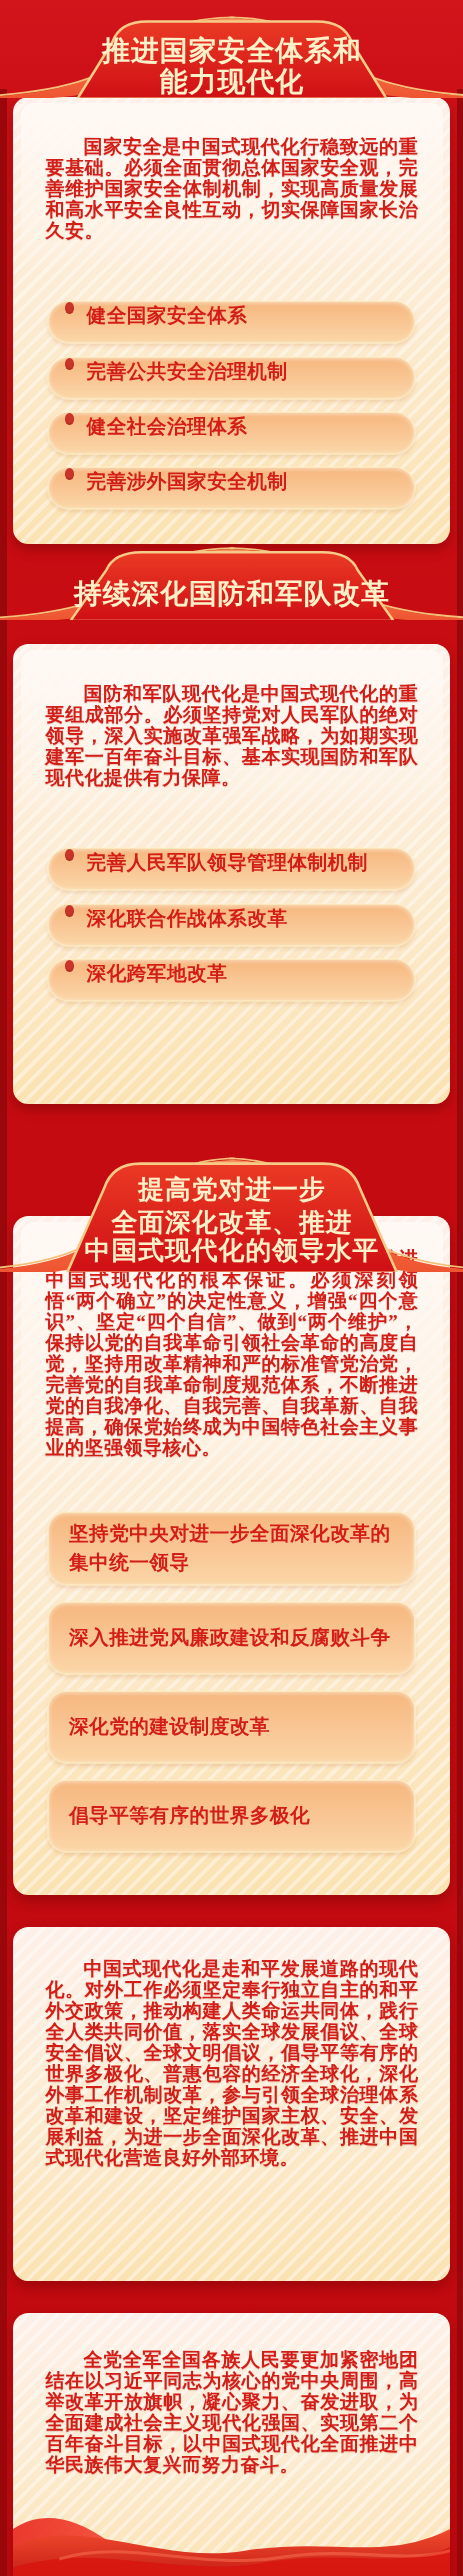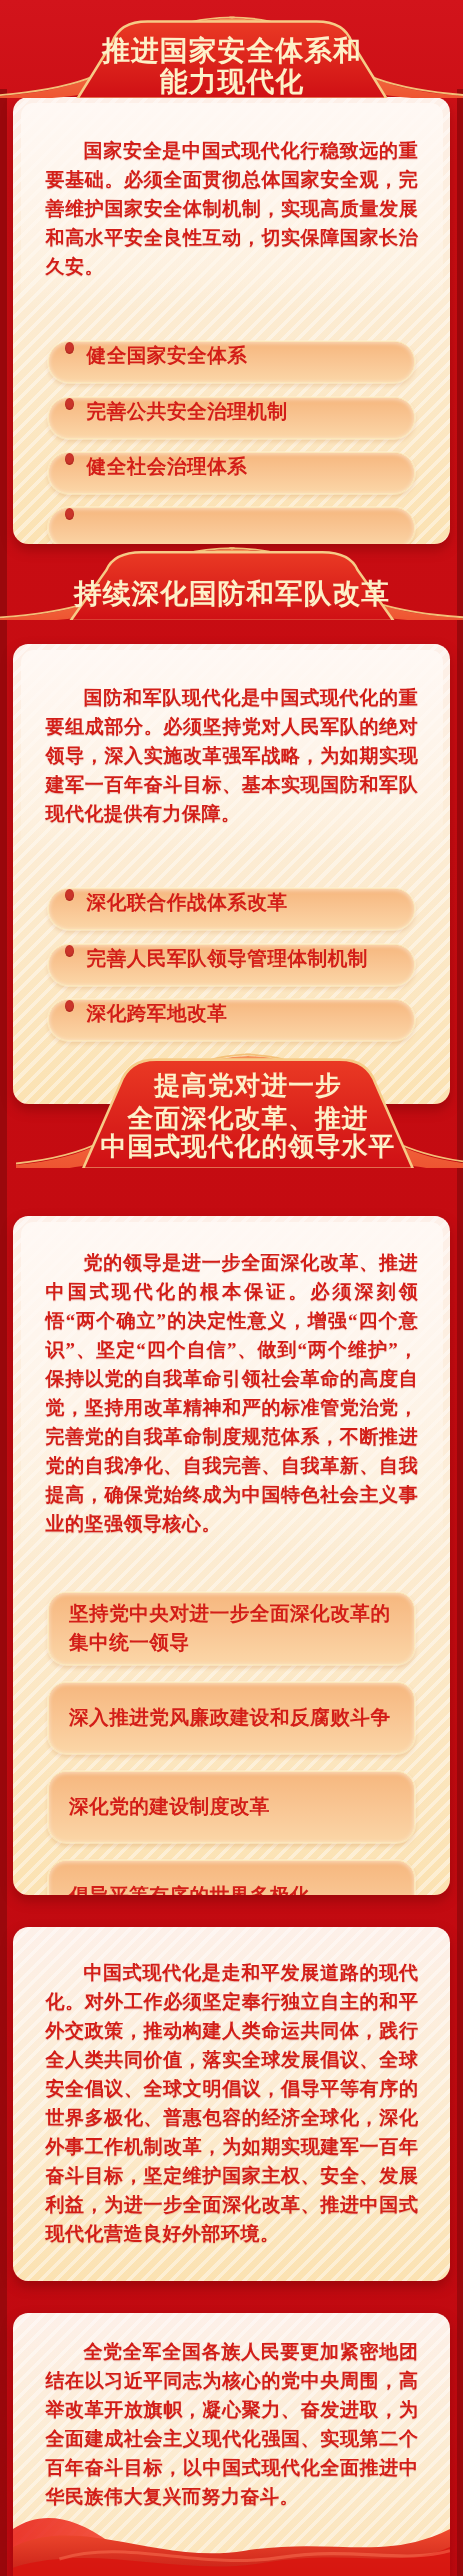--- a/index.html
+++ b/index.html
@@ -12,21 +12,21 @@
   .banner svg{display:block;}
   .banner text{font-family:"Liberation Serif",serif;font-weight:bold;fill:#fdf1c9;letter-spacing:2px;}
   .card{position:absolute;left:13.4px;width:437px;border-radius:15.5px;z-index:2;overflow:hidden;
         background:linear-gradient(180deg,#fdf0e9 0%,#fcecd4 45%,#fbe2b2 100%);
         box-shadow:0 5.2px 11.3px rgba(90,0,0,.35);}
   .card::before{content:"";position:absolute;inset:0;pointer-events:none;
         background:repeating-linear-gradient(135deg,rgba(255,255,255,.42) 0 3.6px,rgba(255,255,255,0) 3.6px 10.3px);}
   .panel{position:relative;margin:6.2px 7.2px 0;border-radius:12.4px;
         background:linear-gradient(180deg,rgba(255,249,245,.92) 0%,rgba(255,246,234,.45) 80%,rgba(255,246,234,0) 100%);
         padding:33px 25px 27px;}
-  .para{position:relative;font-weight:700;font-size:19px;line-height:29px;color:#d31e18;
+  .para{position:relative;font-weight:700;font-size:19px;line-height:21px;color:#d31e18;
         text-indent:2em;letter-spacing:0.5px;text-align:justify;margin:0;
         text-shadow:0 1px 1px rgba(150,25,15,.18);}
   .chips{position:relative;display:flex;flex-direction:column;gap:13.4px;margin:33px 35px 0;}
   .chips.tight{margin-top:31px;gap:16.5px;}
   .chip{display:flex;align-items:flex-start;min-height:40px;padding:0 15.5px;border-radius:23px;
         background:linear-gradient(180deg,#f6b77e 0%,#f9c795 55%,#fbd6a7 100%);
         border:1px solid #fce7ba;
         box-shadow:0 0 0 1px rgba(255,243,210,.55),0 2.6px 4.6px rgba(190,90,20,.2),inset 0 1px 4.1px rgba(255,255,255,.55);}
   .chips.tight .chip{min-height:56px;padding:7.2px 19.6px;border-radius:18.5px;align-items:center;}
   .dot{flex:none;width:9.3px;height:12px;border-radius:50%;background:#ca352a;margin-right:12.4px;
@@ -76,20 +76,21 @@
       <div class="chip">
         <span class="dot"></span>
         <span class="chip-label">完善公共安全治理机制</span>
       </div>
       <div class="chip">
         <span class="dot"></span>
         <span class="chip-label">健全社会治理体系</span>
       </div>
       <div class="chip">
         <span class="dot"></span>
+        <span class="chip-label">完善涉外国家安全机制</span>
       </div>
     </div>
   </div>
 
   <div class="banner" style="top:542px;">
     <svg width="464" height="78" viewBox="0 0 900 152">
       <defs>
         <linearGradient id="wg2" x1="0" y1="0" x2="0" y2="1">
           <stop offset="0" stop-color="#f79159"></stop>
             <stop offset="1" stop-color="#ee5330"></stop>
@@ -108,34 +109,34 @@
     </svg>
   </div>
 
   <div class="card" style="top:644px;height:460px;">
     <div class="panel">
       <p class="para">国防和军队现代化是中国式现代化的重要组成部分。必须坚持党对人民军队的绝对领导，深入实施改革强军战略，为如期实现建军一百年奋斗目标、基本实现国防和军队现代化提供有力保障。</p>
     </div>
     <div class="chips">
       <div class="chip">
         <span class="dot"></span>
+        <span class="chip-label">完善人民军队领导管理体制机制</span>
+      </div>
+      <div class="chip">
+        <span class="dot"></span>
         <span class="chip-label">深化联合作战体系改革</span>
       </div>
       <div class="chip">
         <span class="dot"></span>
-        <span class="chip-label">完善人民军队领导管理体制机制</span>
-      </div>
-      <div class="chip">
-        <span class="dot"></span>
         <span class="chip-label">深化跨军地改革</span>
       </div>
     </div>
   </div>
 
-  <div class="banner" style="top:1044px;margin-left:16px;">
+  <div class="banner" style="top:1148px;">
     <svg width="464" height="124" viewBox="0 0 900 240">
       <defs>
         <linearGradient id="wg3" x1="0" y1="0" x2="0" y2="1">
           <stop offset="0" stop-color="#f79159"></stop>
             <stop offset="1" stop-color="#ee5330"></stop>
         </linearGradient>
         <linearGradient id="ag3" x1="0" y1="0" x2="0" y2="1">
           <stop offset="0" stop-color="#ea3a24"></stop>
             <stop offset="1" stop-color="#cf0f14"></stop>
         </linearGradient>
@@ -166,26 +167,26 @@
         <span class="chip-label">深化党的建设制度改革</span>
       </div>
       <div class="chip">
         <span class="chip-label">倡导平等有序的世界多极化</span>
       </div>
     </div>
   </div>
 
   <div class="card" style="top:1927px;height:354px;">
     <div class="closing">
-      <p class="para">中国式现代化是走和平发展道路的现代化。对外工作必须坚定奉行独立自主的和平外交政策，推动构建人类命运共同体，践行全人类共同价值，落实全球发展倡议、全球安全倡议、全球文明倡议，倡导平等有序的世界多极化、普惠包容的经济全球化，深化外事工作机制改革，为如期实现建军一百年奋斗目标，坚定维护国家主权、安全、发展利益，为进一步全面深化改革、推进中国式现代化营造良好外部环境。</p>
+      <p class="para">中国式现代化是走和平发展道路的现代化。对外工作必须坚定奉行独立自主的和平外交政策，推动构建人类命运共同体，践行全人类共同价值，落实全球发展倡议、全球安全倡议、全球文明倡议，倡导平等有序的世界多极化、普惠包容的经济全球化，深化外事工作机制改革，参与引领全球治理体系改革和建设，坚定维护国家主权、安全、发展利益，为进一步全面深化改革、推进中国式现代化营造良好外部环境。</p>
     </div>
   </div>
 
   <div class="card" style="top:2313px;height:283px;">
-    <div class="closing" style="padding-top:24px;">
+    <div class="closing" style="padding-top:36px;">
       <p class="para">全党全军全国各族人民要更加紧密地团结在以习近平同志为核心的党中央周围，高举改革开放旗帜，凝心聚力、奋发进取，为全面建成社会主义现代化强国、实现第二个百年奋斗目标，以中国式现代化全面推进中华民族伟大复兴而努力奋斗。</p>
     </div>
     <svg class="silk" viewBox="0 0 848 200" preserveAspectRatio="none">
       <defs>
         <linearGradient id="silk1" x1="0" y1="0" x2="0" y2="1">
           <stop offset="0" stop-color="#f04a2e"></stop>
             <stop offset="1" stop-color="#b50d0d"></stop>
         </linearGradient>
         <linearGradient id="silk2" x1="0" y1="0" x2="1" y2="0">
           <stop offset="0" stop-color="#e8251c"></stop>

